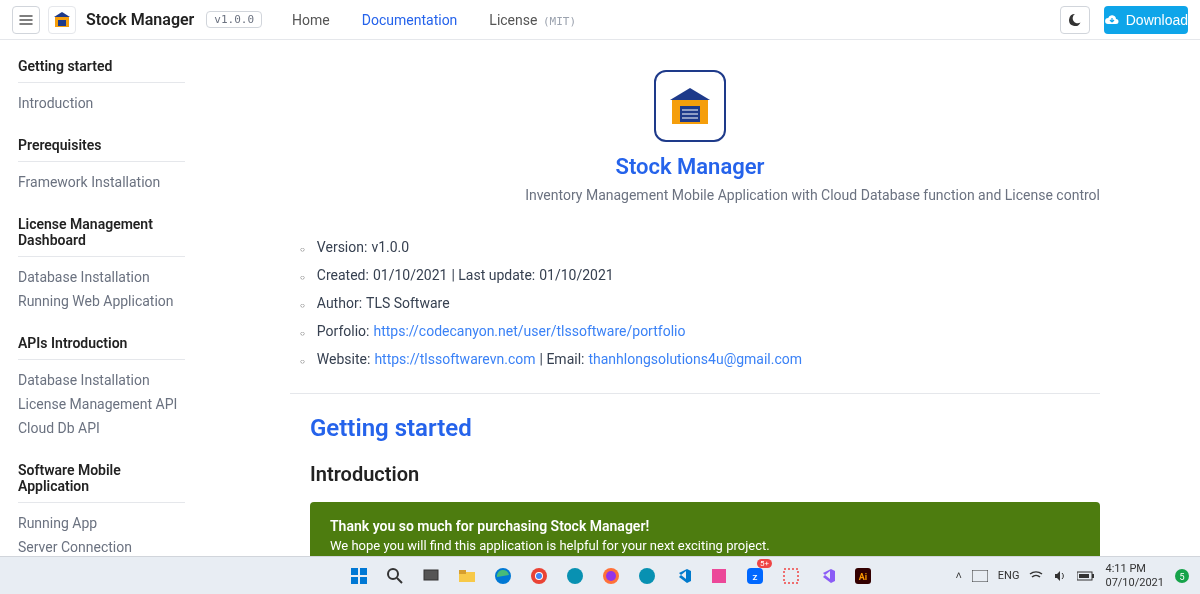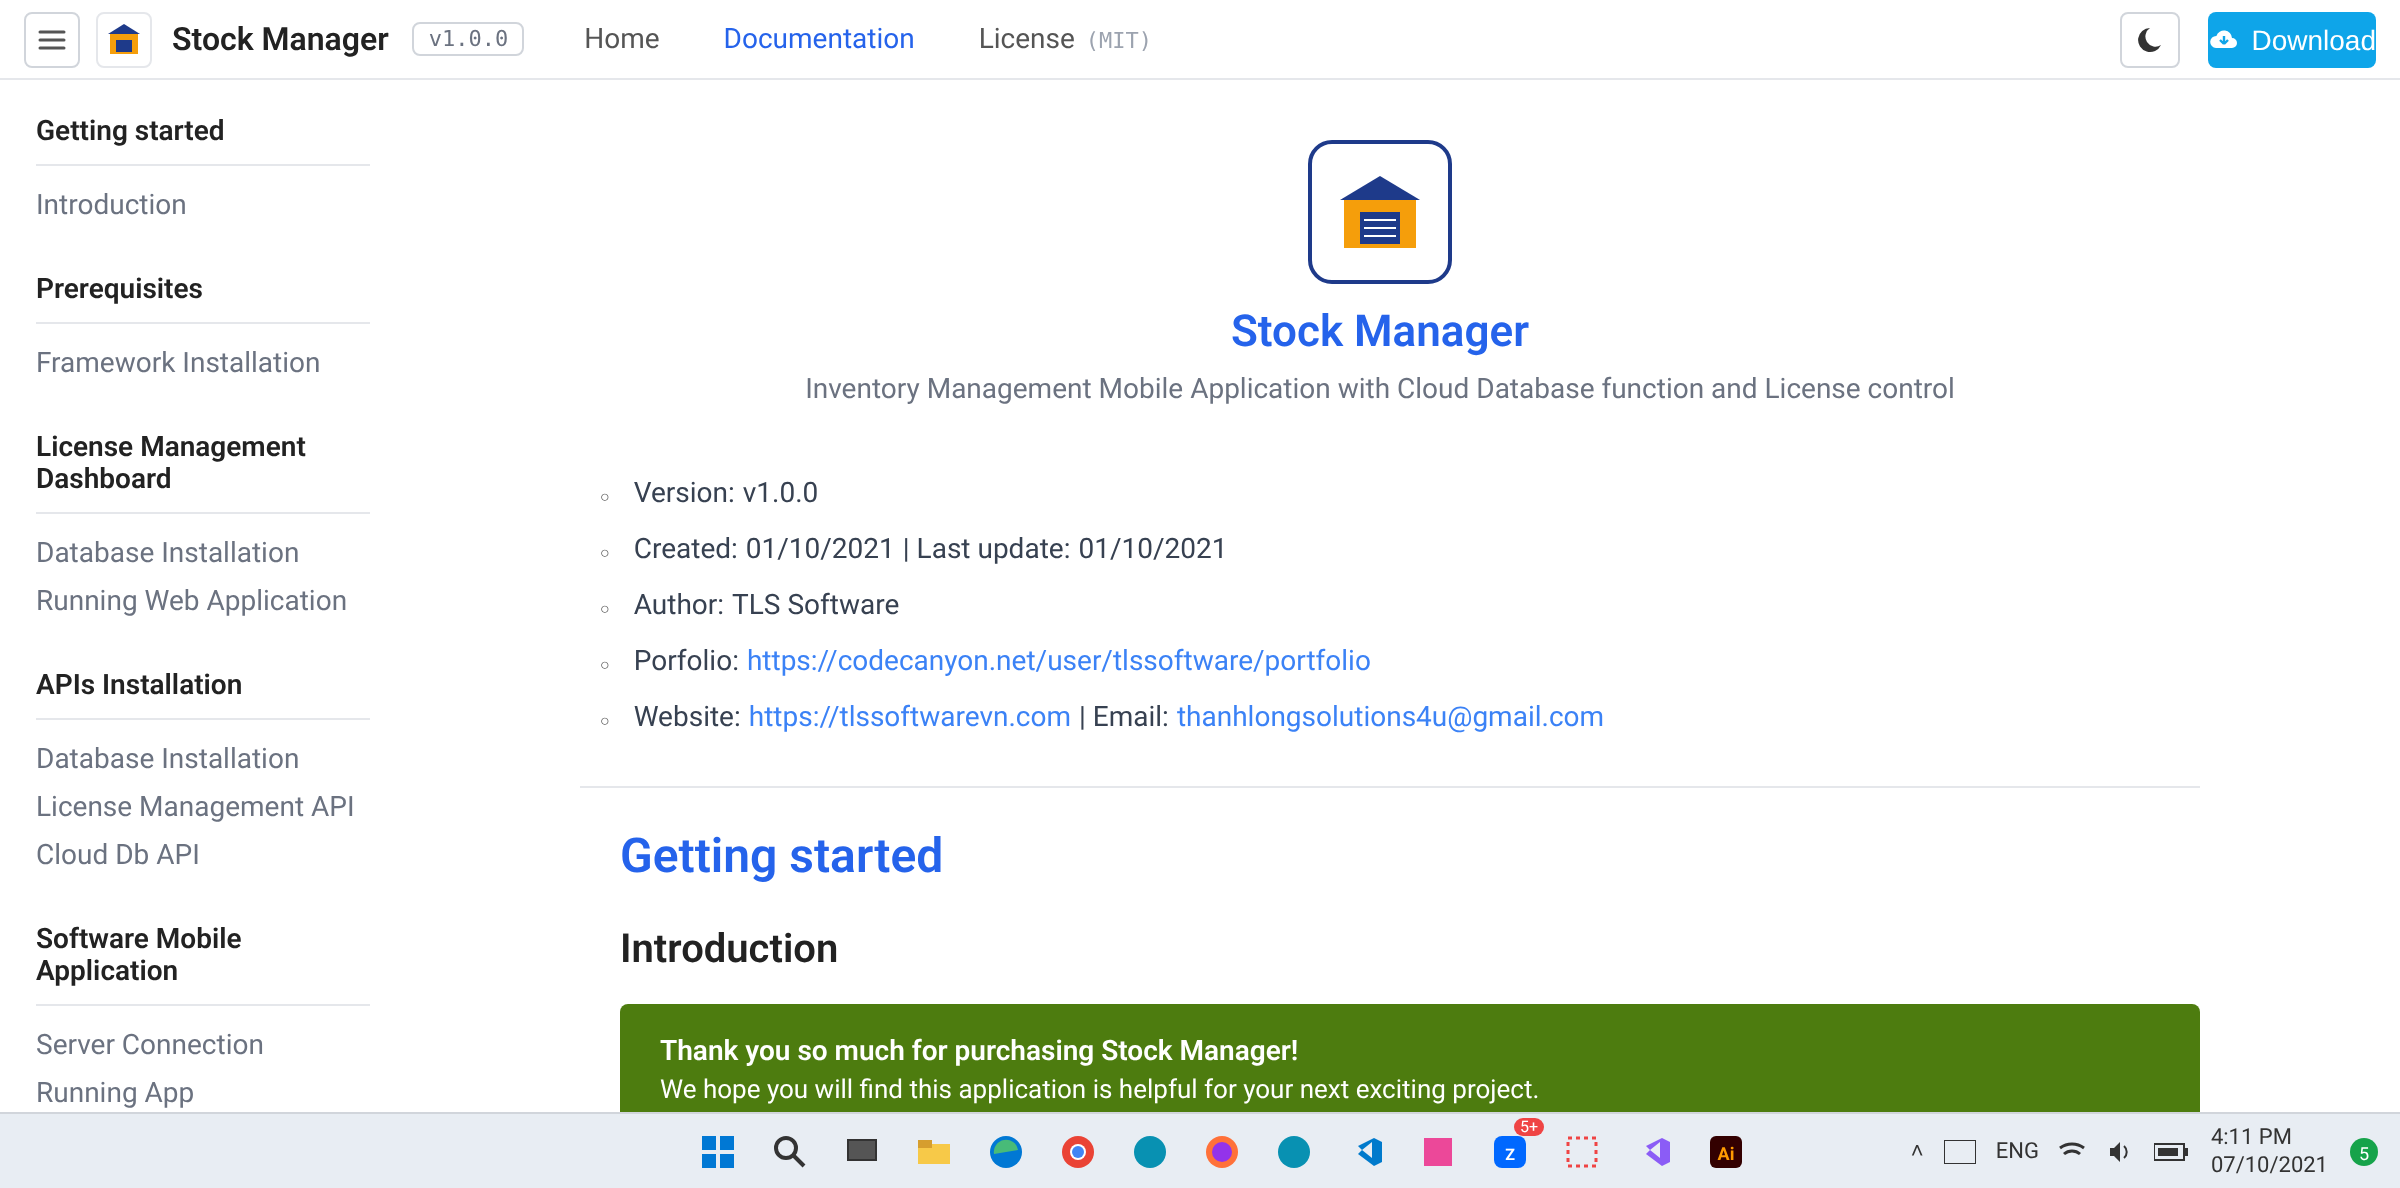--- a/index.html
+++ b/index.html
@@ -176,20 +176,21 @@
     }
     .hero-title {
       color: #2563eb;
       font-size: 22px;
       font-weight: 600;
       margin-bottom: 8px;
     }
     .hero-sub {
       color: #6b7280;
       font-size: 14px;
+      text-align: right;
     }
     .meta-list {
       list-style: none;
       padding: 0 0 20px 10px;
       border-bottom: 1px solid #e5e7eb;
       margin-bottom: 20px;
       margin-left: 10px;
     }
     .meta-list li {
       display: flex;
@@ -348,29 +349,29 @@
         <div class="side-sec">
           <div class="side-sec-title">Prerequisites</div>
           <a class="side-item">Framework Installation</a>
         </div>
         <div class="side-sec">
           <div class="side-sec-title">License Management Dashboard</div>
           <a class="side-item">Database Installation</a>
           <a class="side-item">Running Web Application</a>
         </div>
         <div class="side-sec">
-          <div class="side-sec-title">APIs Installation</div>
+          <div class="side-sec-title">APIs Introduction</div>
           <a class="side-item">Database Installation</a>
           <a class="side-item">License Management API</a>
           <a class="side-item">Cloud Db API</a>
         </div>
         <div class="side-sec">
           <div class="side-sec-title">Software Mobile Application</div>
+          <a class="side-item">Running App</a>
           <a class="side-item">Server Connection</a>
-          <a class="side-item">Running App</a>
         </div>
       </nav>
 
     <div class="main-scroll-wrap">
       <div class="content">
 
         <div class="hero">
           <div class="hero-icon">
             <svg width="48" height="48" viewBox="0 0 48 48">
                 <rect x="6" y="18" width="36" height="24" fill="#f59e0b"></rect>

